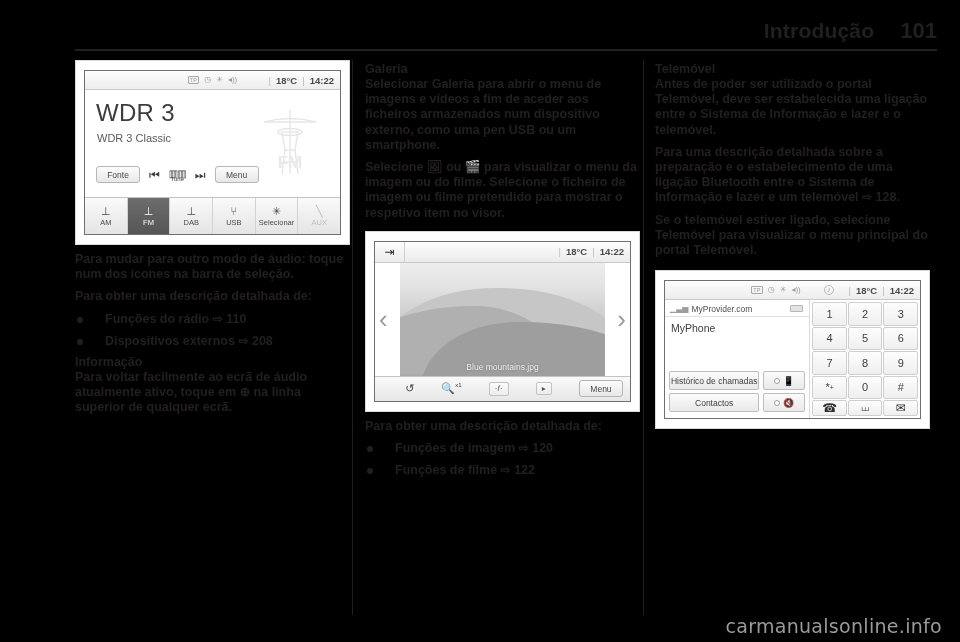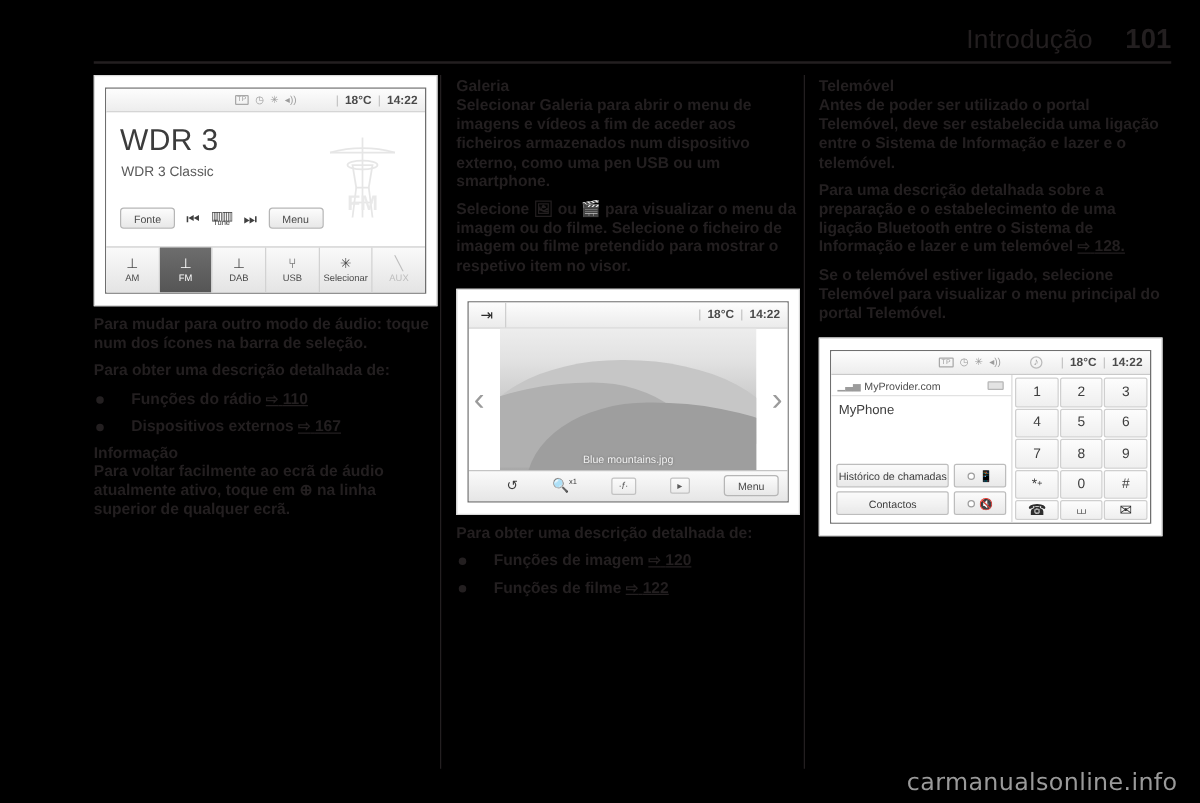--- a/index.html
+++ b/index.html
@@ -10,21 +10,21 @@
   }
   .page { position: relative; width: 960px; height: 642px; background: #000; }
 
   
   .header {
     position: absolute; left: 75px; top: 18px; width: 862px;
     display: flex; justify-content: flex-end; align-items: baseline;
     color: #231f20;
   }
   .header-title {
-    font-size: 21px; font-weight: normal; letter-spacing: .2px;
+    font-size: 21px; font-weight: bold; letter-spacing: .2px;
     color: #231f20;
   }
   .header-page {
     font-size: 22px; font-weight: bold; margin-left: 26px; color: #231f20;
   }
   .header-rule {
     position: absolute; left: 75px; top: 49px; width: 862px; height: 2px;
     background: #231f20;
   }
 
@@ -53,21 +53,21 @@
   ul.bul { list-style: none; margin-top: 6px; }
   ul.bul li {
     position: relative; padding-left: 30px;
     font-size: 12.5px; font-weight: bold; line-height: 17px;
     color: #231f20; margin-bottom: 5px;
   }
   ul.bul li .dot {
     position: absolute; left: 2px; top: 6px;
     width: 6px; height: 6px; border-radius: 50%; background: #231f20;
   }
-  .ref { display: inline-block; white-space: nowrap; text-decoration: underline; }
+  .ref { display: inline-block; white-space: nowrap; }
   .ref .arrow { font-size: 12px; }
 
   
   .fig {
     background: #fff; border: 1px solid #d9d9d9;
     padding: 9px 8px; position: relative;
   }
   .fig-inner {
     border: 1px solid #6f6f6f;
     background: #fff; overflow: hidden;
@@ -341,21 +341,21 @@
         <span class="ref">
           <span class="arrow">⇨</span>
           <span>110</span>
         </span>
       </li>
       <li>
         <span class="dot"></span>
         <span>Dispositivos externos</span>
         <span class="ref">
           <span class="arrow">⇨</span>
-          <span>167</span>
+          <span>208</span>
         </span>
       </li>
     </ul>
 
     <div class="h-sub">Informação</div>
     <p class="body tight">
       <span>Para voltar facilmente ao ecrã de áudio atualmente ativo, toque em</span>
       <span>⊕</span>
       <span>na linha superior de qualquer ecrã.</span>
     </p>

